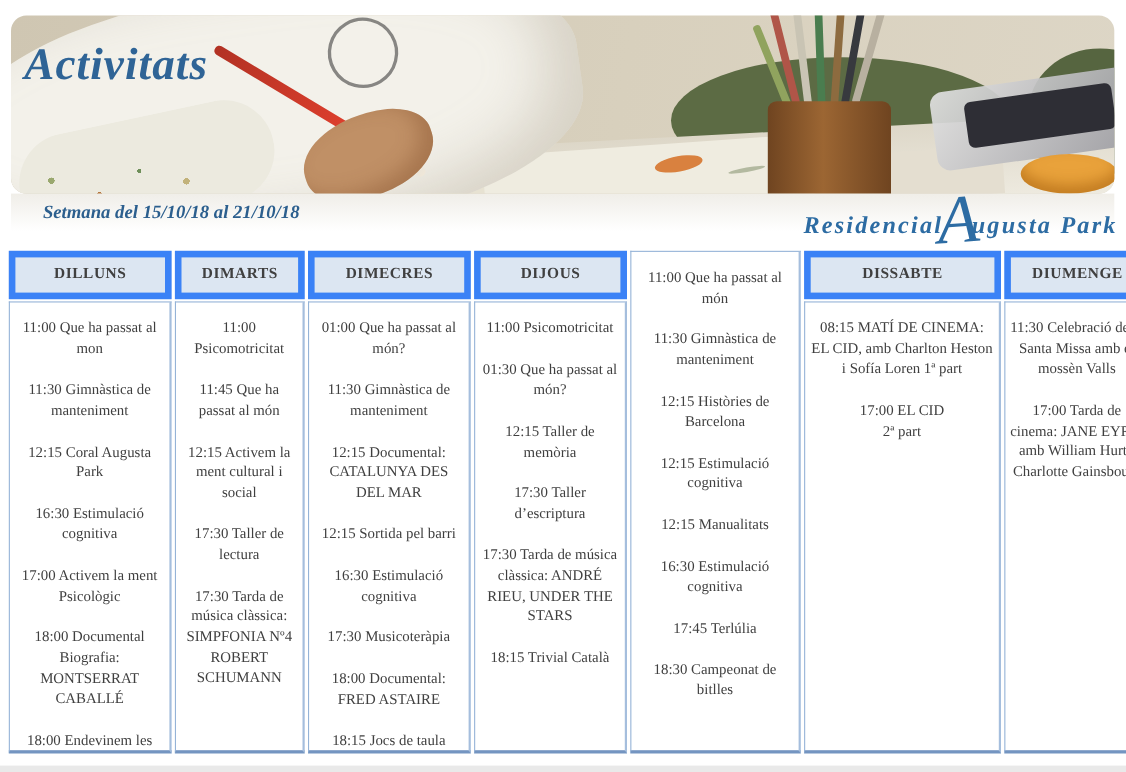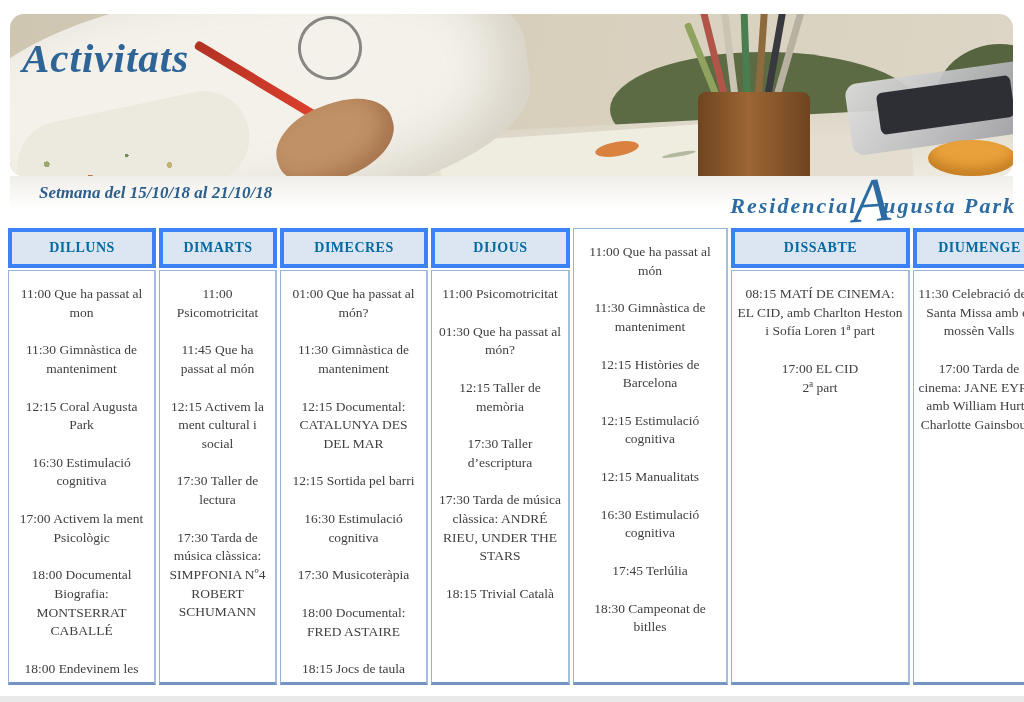--- a/index.html
+++ b/index.html
@@ -57,21 +57,21 @@
   
   .subtitle{position:absolute;left:14px;top:183px;font-size:17px;font-style:italic;
             font-weight:bold;color:#2c5f8e;margin-left:25px;}
   .logo{position:absolute;right:8px;top:168px;display:flex;align-items:baseline;
         color:#2d6ca3;font-style:italic;font-size:22px;letter-spacing:2px;font-weight:600;}
   .logo .bigA{font-size:62px;line-height:.8;position:relative;top:8px;margin:0 -9px 0 -5px;
               font-weight:400;transform:rotate(-4deg);display:inline-block;}
   
   .schedule{position:absolute;left:8px;top:228px;width:1008px;height:457px;display:flex;gap:3px;}
   .day-col{display:flex;flex-direction:column;gap:2px;flex:0 0 auto;}
-  .day-head{border:4px solid #3b82f6;background:#dce6f2;color:#0369a1;font-weight:bold;
+  .day-head{border:6px solid #3b82f6;background:#dce6f2;color:#404040;font-weight:bold;
             text-align:center;font-size:14px;padding:8px 2px;letter-spacing:.5px;}
   .day-body{flex:1;border:1px solid #95b3d7;border-bottom:3px solid #7495c1;
             border-right:2px solid #a5bedd;background:#fff;padding:14px 4px 4px;
             text-align:center;color:#3f3f3f;font-size:13.5px;overflow:hidden;}
   .day-body p{margin:0 0 19px;line-height:1.38;white-space:pre-line;}
   .bottom-strip{position:absolute;left:0;bottom:0;width:1024px;height:6px;background:#e9e9e9;}
 </style>
 </head>
 <body>
 

